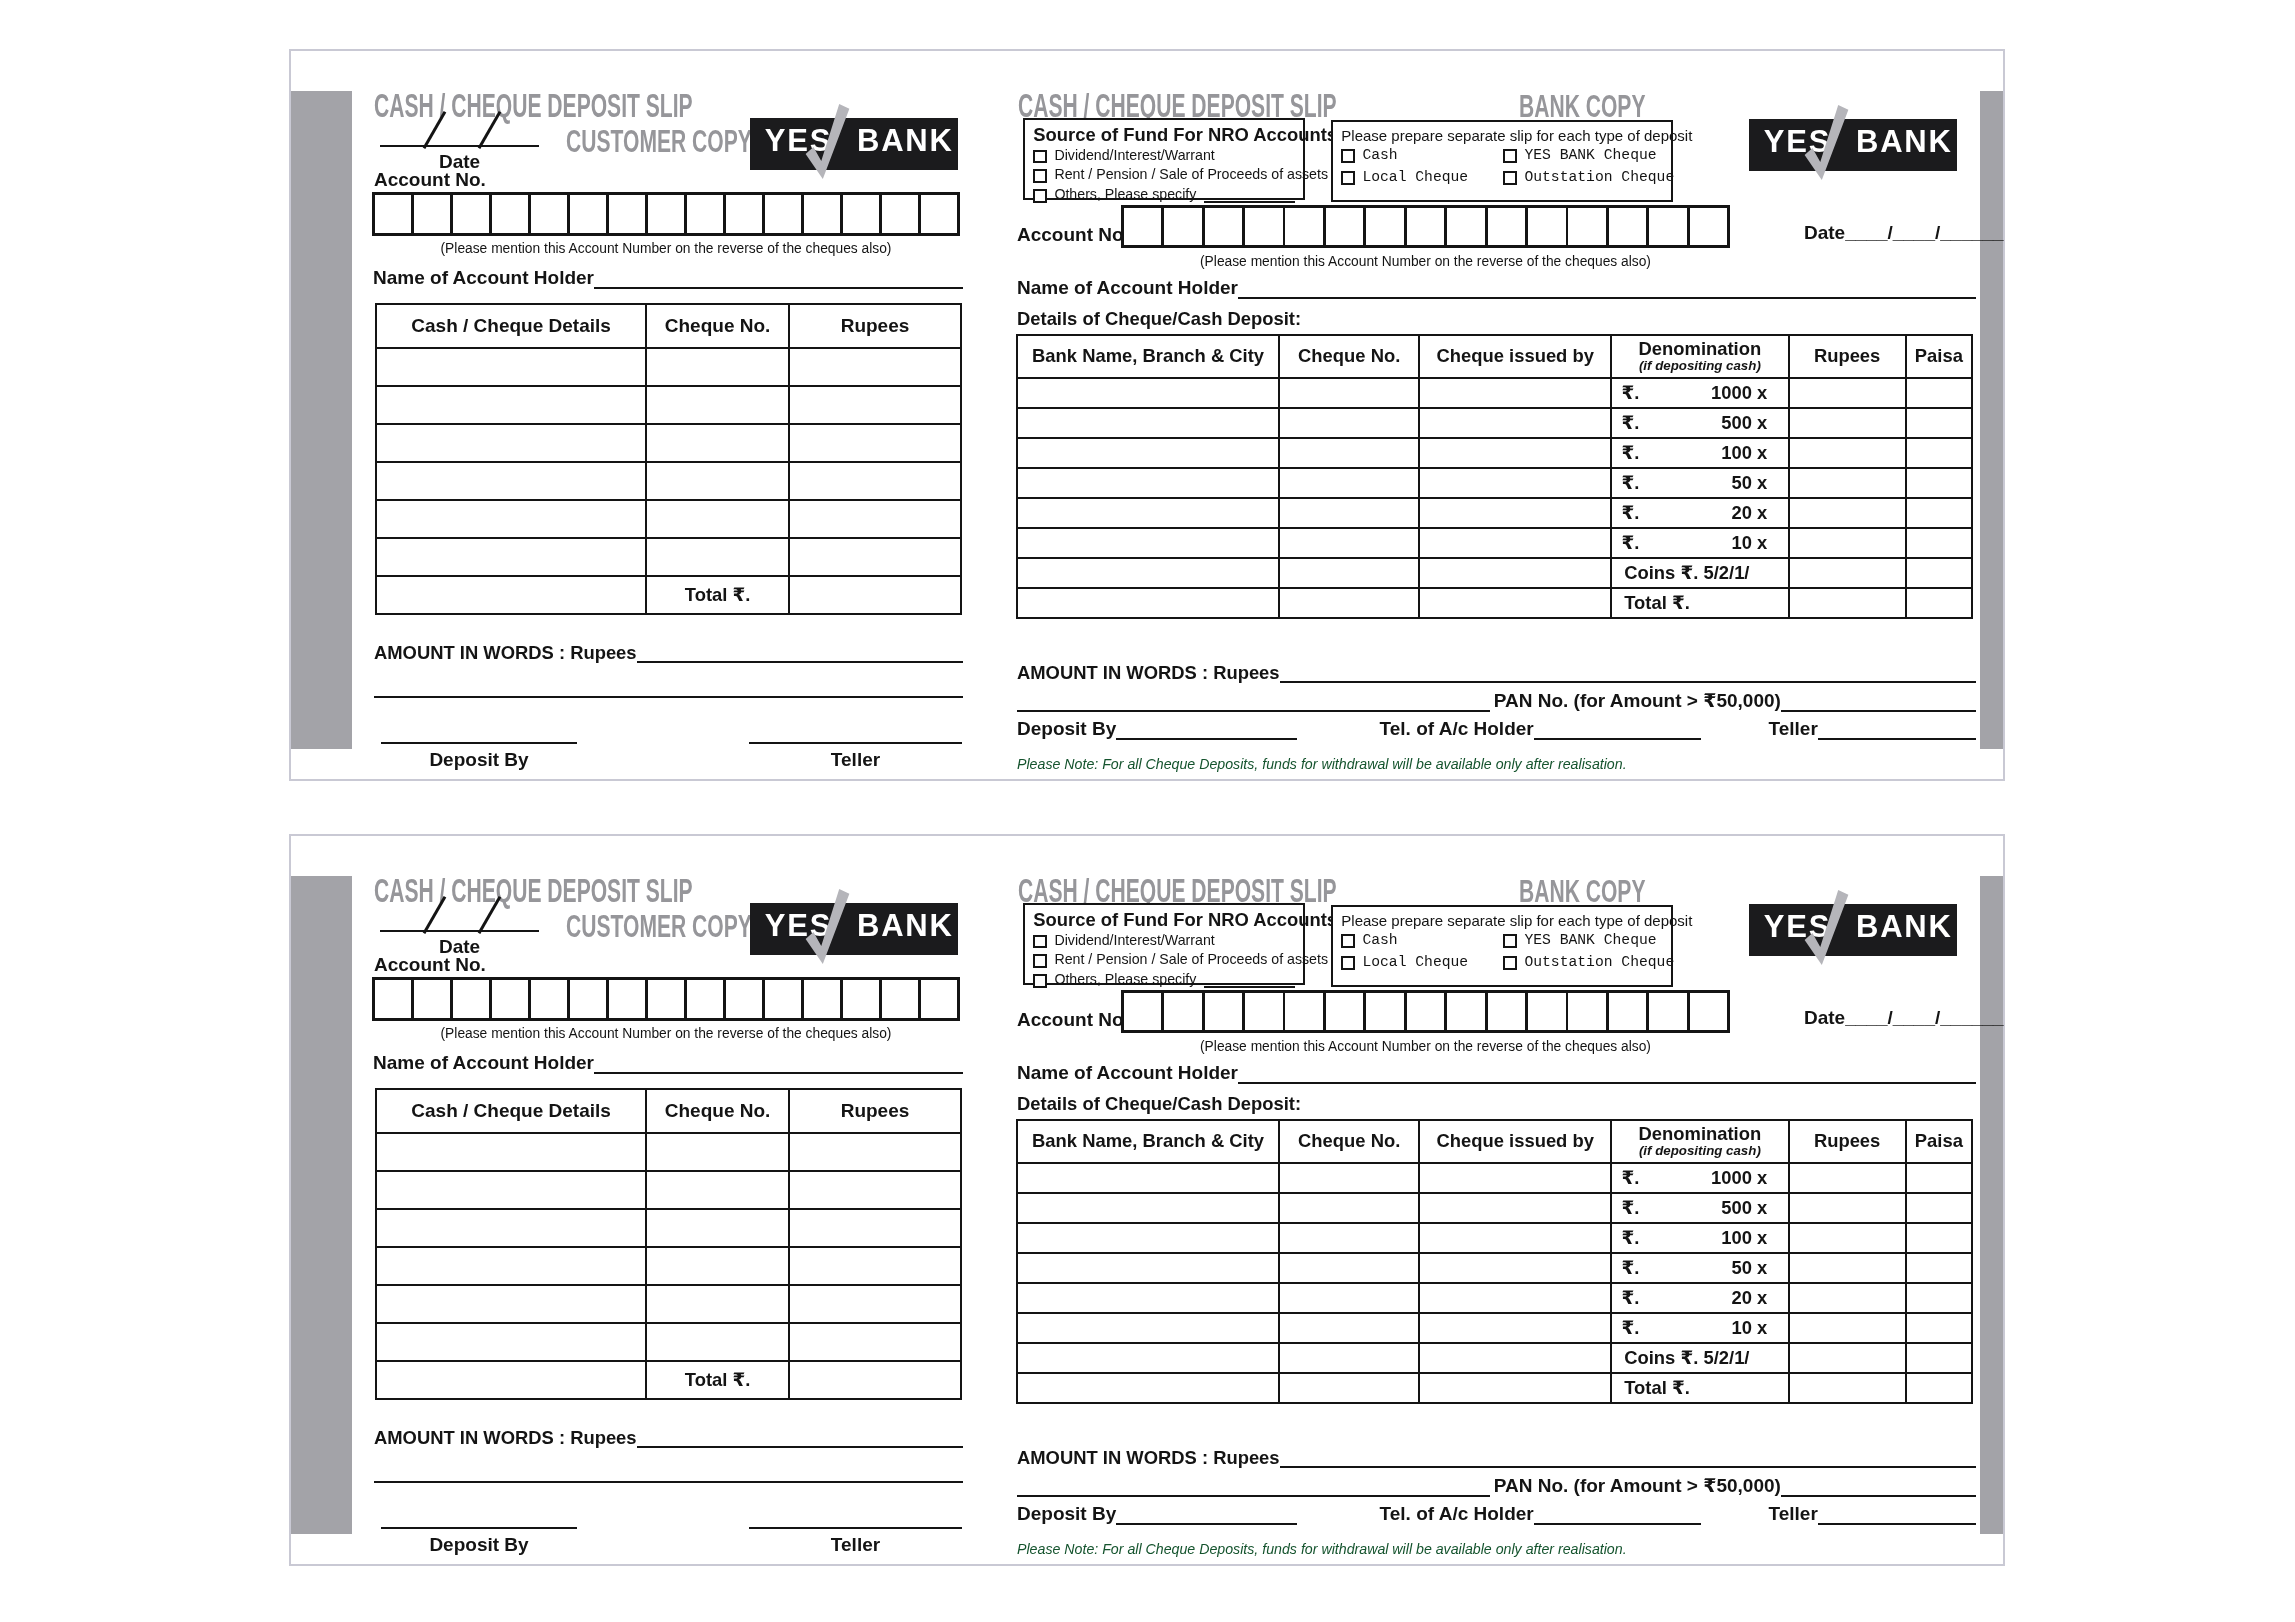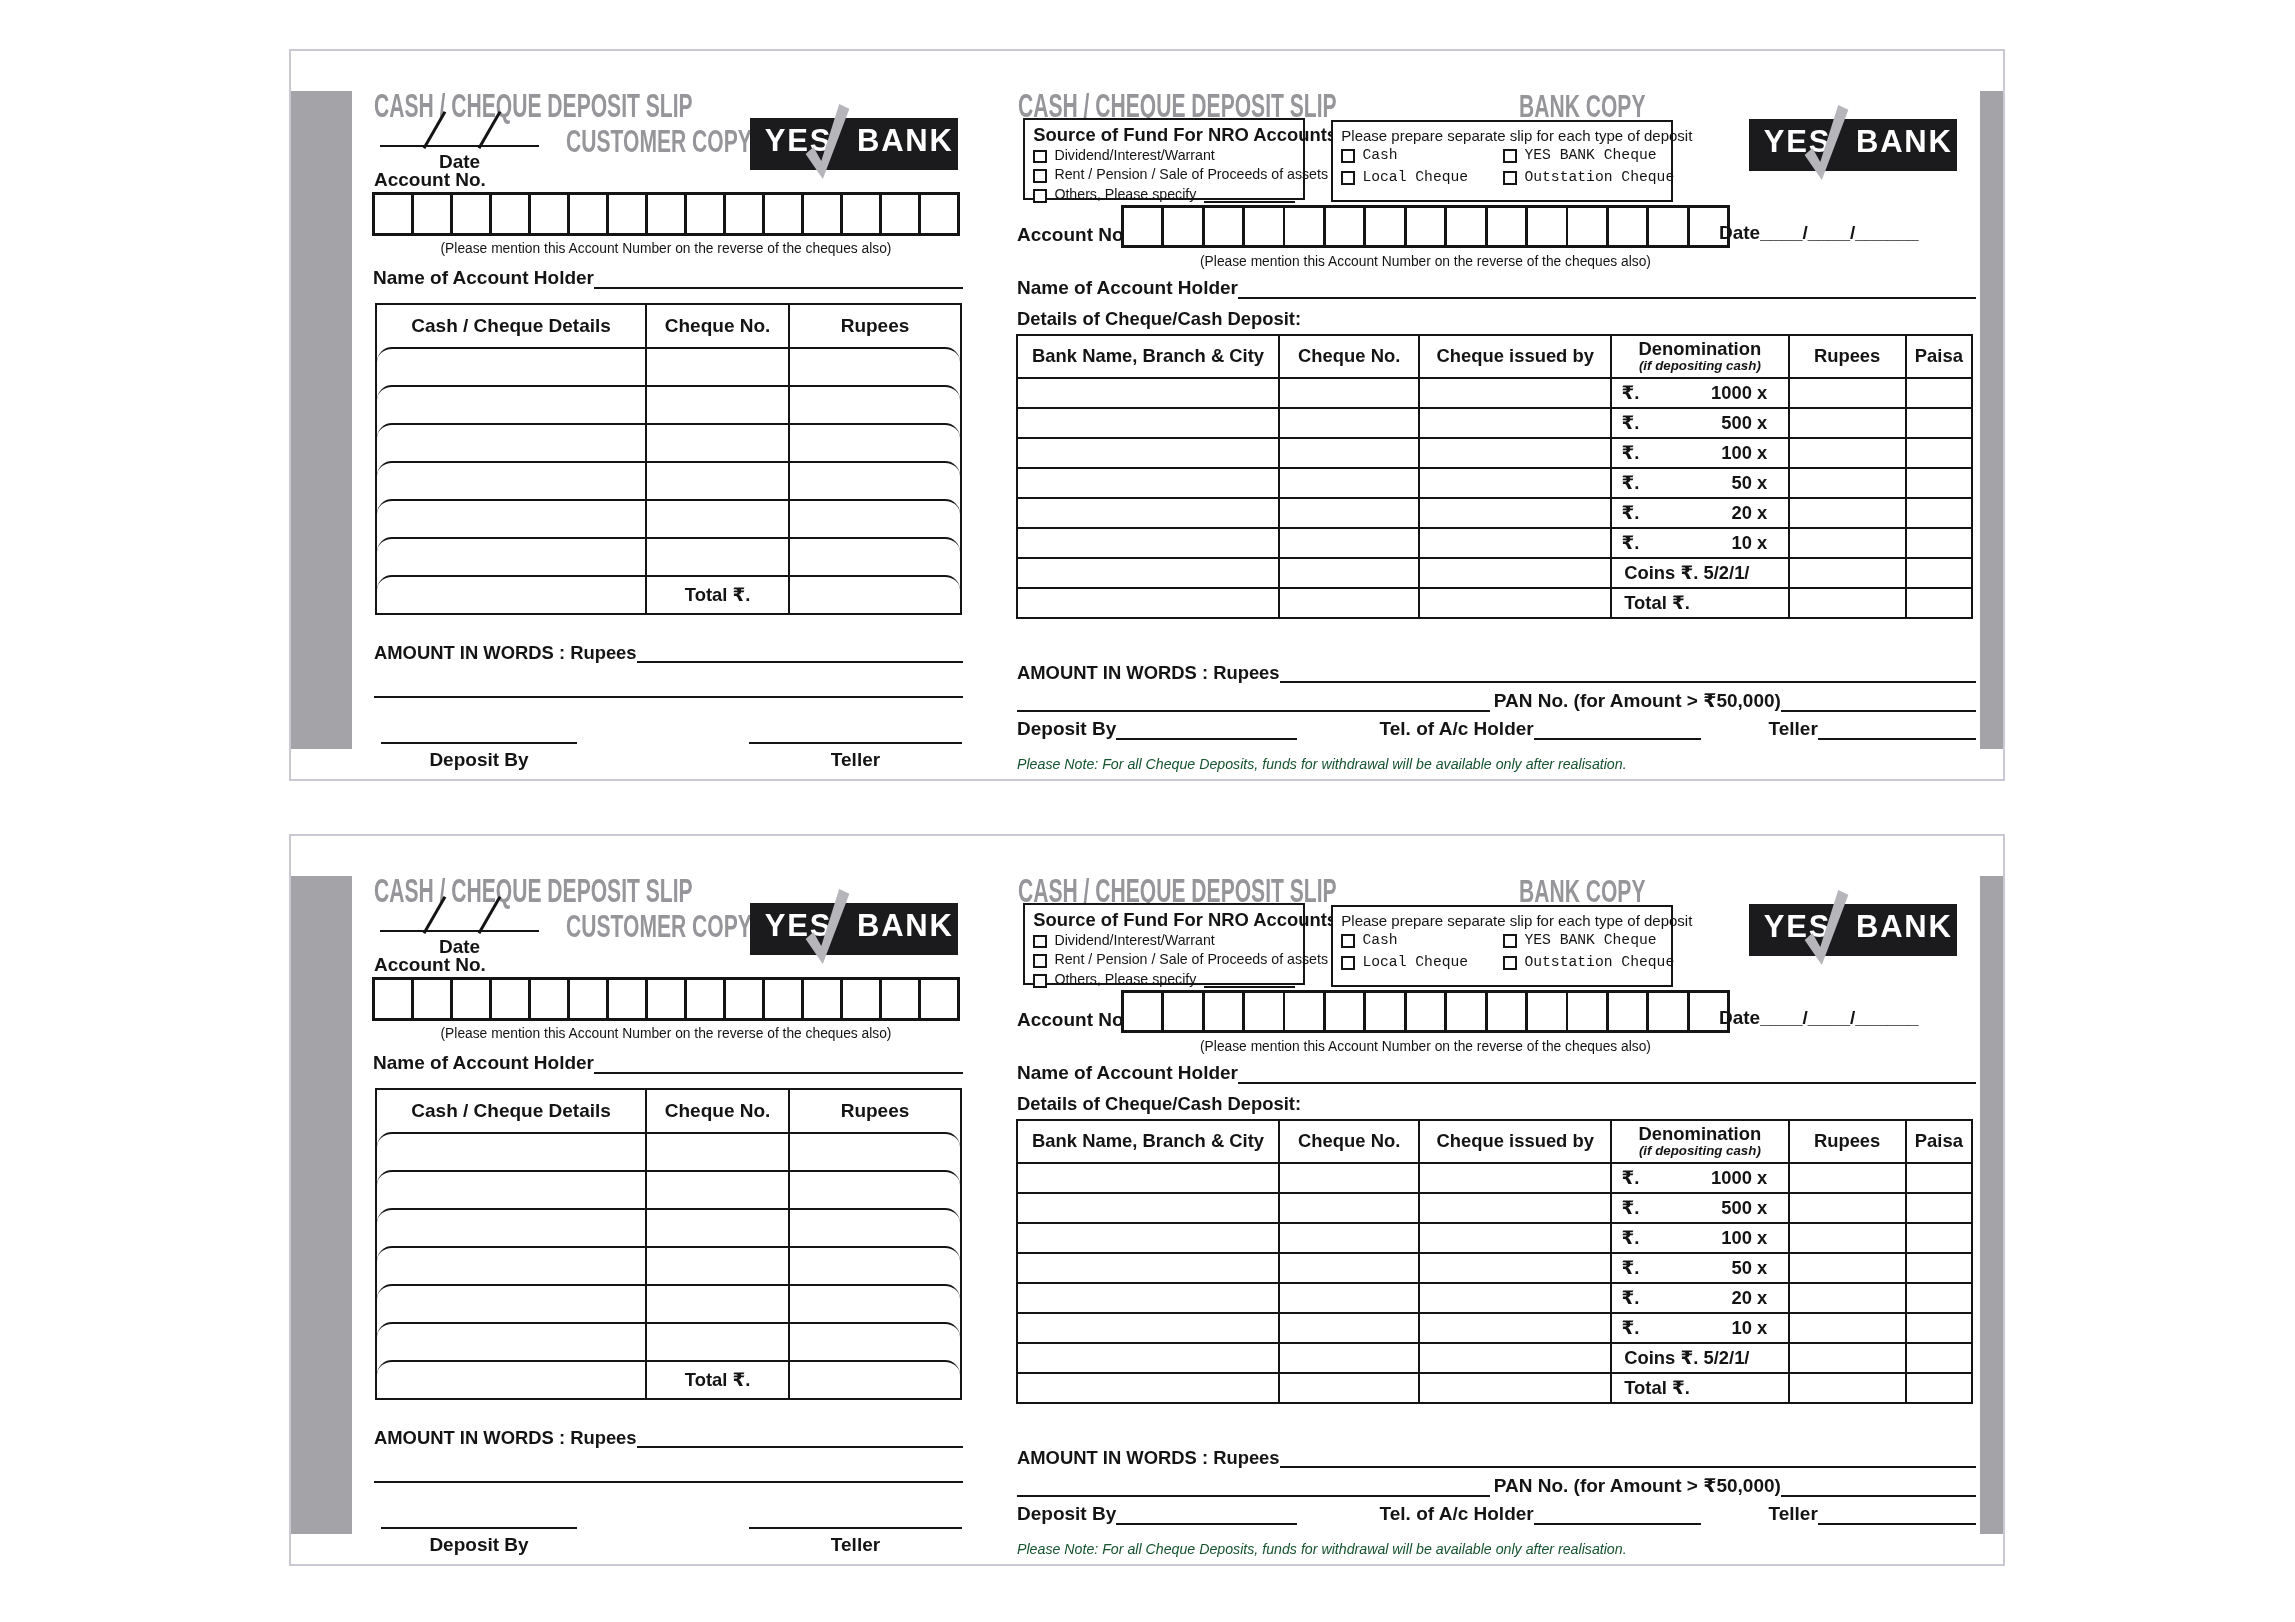--- a/index.html
+++ b/index.html
@@ -51,21 +51,21 @@
   .acct-boxes{position:absolute;display:grid;grid-auto-flow:column;grid-auto-columns:1fr;
               gap:2.8px;padding:2.8px;background:#141414;}
   .acct-cell{background:#fff;}
   .cc-boxes{left:81px;top:141px;width:588px;height:44px;}
   .small-note{position:absolute;text-align:center;font-size:13.8px;color:#141414;}
   .cc-note{left:81px;top:190px;width:588px;}
   .cc-holder{left:82px;top:217px;width:590px;}
   .cc-holder .fline{height:20px;border-bottom-width:2.3px;}
 
   .ftable{position:absolute;border:2.8px solid #141414;background:#fff;}
-  .trow{display:grid;grid-template-columns:46% 24.5% 29.5%;border-top:2.8px solid #141414;border-radius:15px;}
+  .trow{display:grid;grid-template-columns:46% 24.5% 29.5%;border-top:2.8px solid #141414;}
   .trow.first{border-top:none;}
   .tcell{border-left:2.8px solid #141414;display:flex;align-items:center;justify-content:center;}
   .tcell:first-child{border-left:none;}
   .cc-table{left:84px;top:252px;width:587px;}
   .cc-table .thead{height:42px;}
   .cc-table .brow{height:38px;}
   .cc-table .th{font-weight:bold;font-size:19px;}
   .total-cc{font-weight:bold;font-size:18.4px;}
 
   .cc-amount{left:83px;top:590px;width:589px;}
@@ -91,21 +91,21 @@
   .opt-fill{width:103px;border-bottom:2.3px solid #141414;height:13px;}
 
   .prep-box{left:1040px;top:69px;width:342px;height:82px;}
   .prep-title{font-size:15px;line-height:1.2;white-space:nowrap;}
   .prep-grid{display:grid;grid-template-columns:162px 1fr;row-gap:3.7px;margin-top:1px;font-family:Liberation Mono, monospace;}
   .prep-grid .opt-row{font-size:14.7px;margin-top:0;}
 
   .bc-logo{left:1458px;top:68px;}
   .bc-acct-label{position:absolute;left:726px;top:174px;}
   .bc-boxes{left:830px;top:154px;width:609px;height:43px;}
-  .bc-date{position:absolute;left:1428px;top:171px;font-weight:bold;font-size:19px;
+  .bc-date{position:absolute;left:1513px;top:171px;font-weight:bold;font-size:19px;
            white-space:nowrap;}
   .bc-note{left:830px;top:203px;width:609px;}
   .bc-holder{left:726px;top:227px;width:959px;}
   .bc-holder .fline{height:20px;border-bottom-width:2.3px;}
   .bc-details{position:absolute;left:726px;top:258px;font-size:18.4px;}
 
   .btrow{display:grid;grid-template-columns:27.3% 14.7% 20.15% 18.6% 12.3% 6.95%;
          border-top:2.8px solid #141414;}
   .btrow.first{border-top:none;}
   .bc-table{left:725px;top:283px;width:957px;}

